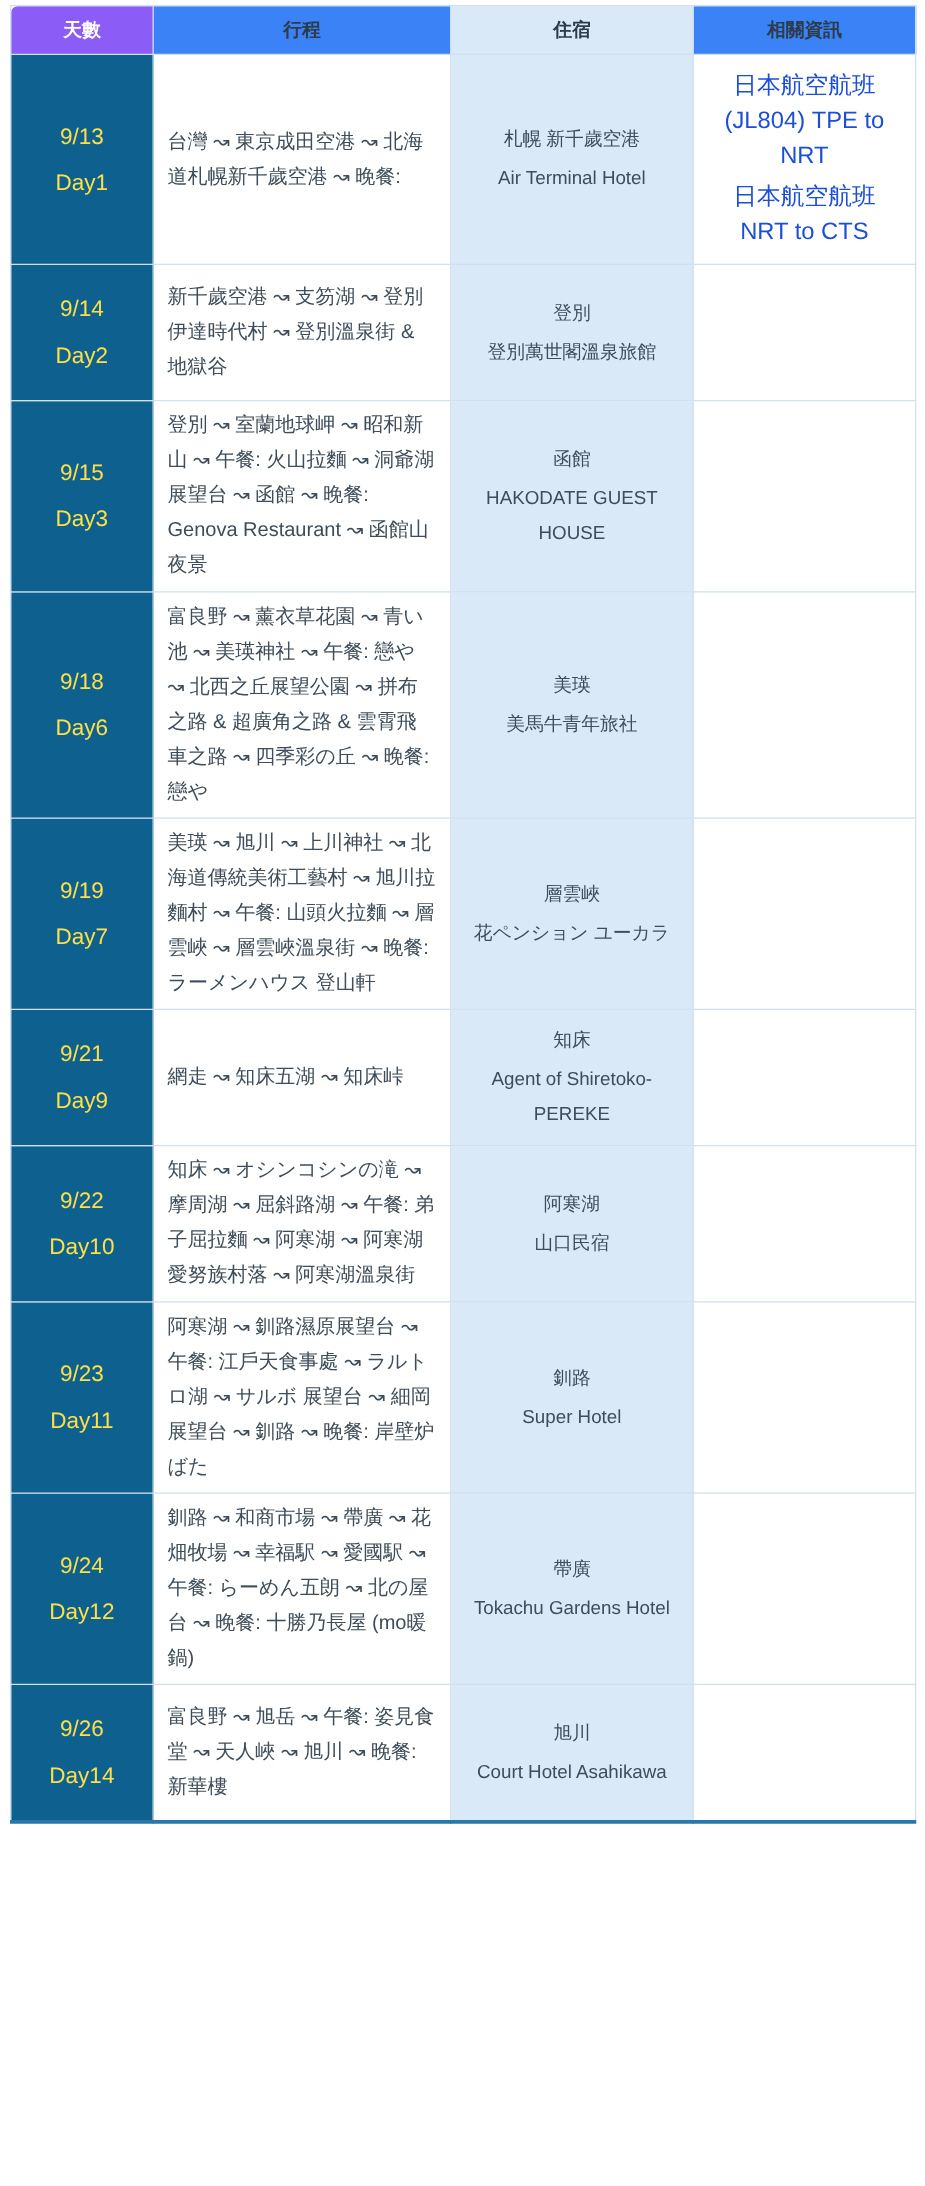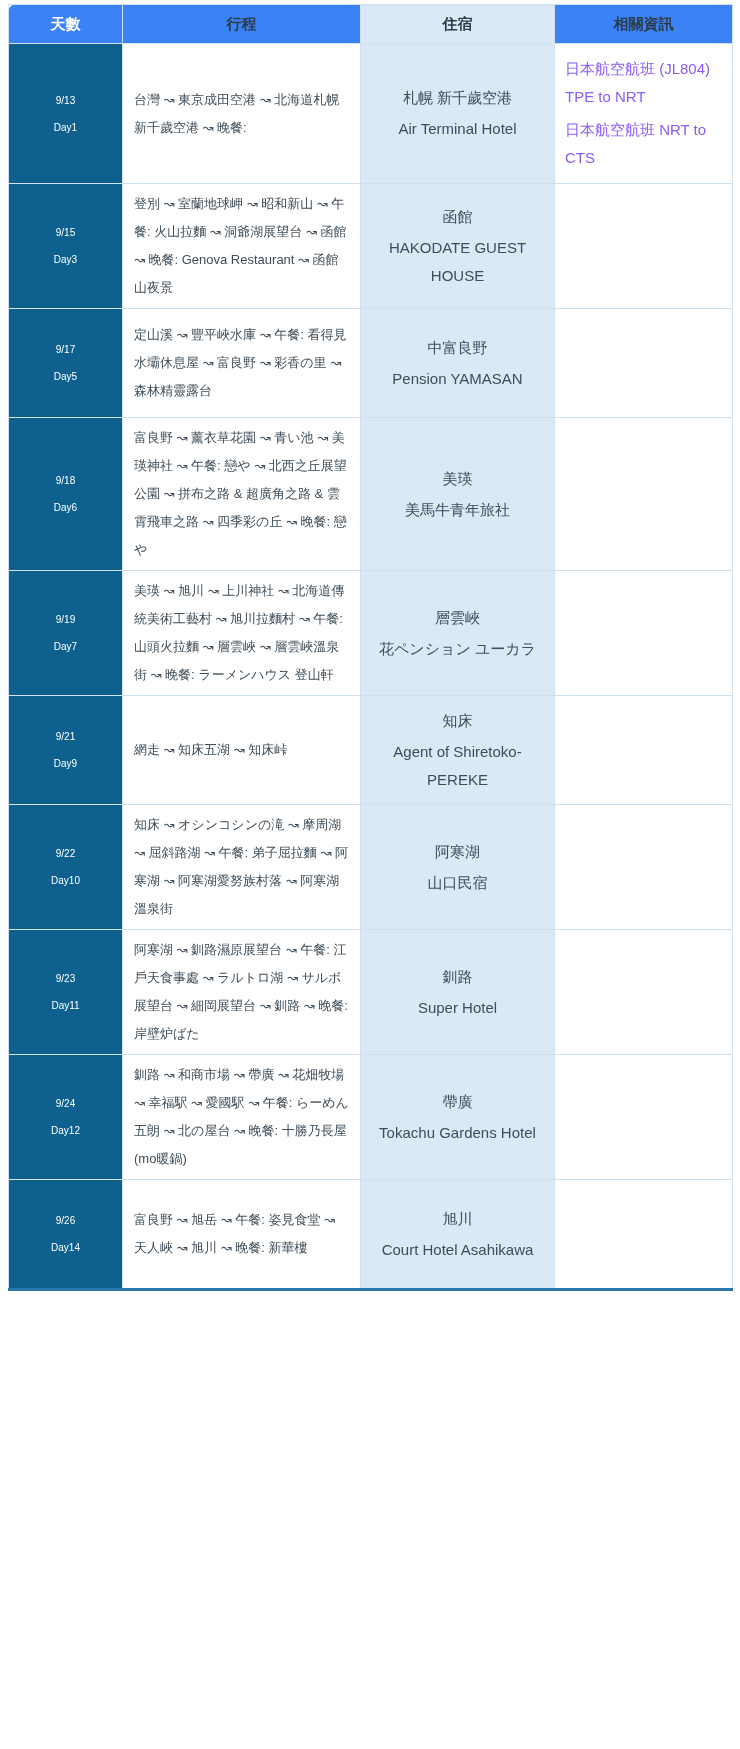--- a/index.html
+++ b/index.html
@@ -32,60 +32,60 @@
   thead th {
     height: 34px;
     font-size: 15px;
     font-weight: bold;
     color: #2d3c49;
     background: #3b82f6;
     text-align: center;
     padding: 2px 4px;
   }
   thead th.h-day {
-    background: #3b82f6;
+    background: #8b5cf6;
     color: #ffffff;
     border-top-left-radius: 5px;
   }
   thead th.h-stay { background: #d9e9f7; }
 
   tbody td { height: 96px; }
 
   td.day {
     background: #0e618f;
-    color: #ffffff;
-    text-align: center;
-    font-size: 10px;
+    color: #fde047;
+    text-align: center;
+    font-size: 18px;
     padding: 6px 0;
   }
   td.day .date-label { margin-bottom: 16px; }
 
   td.itin {
     padding: 6px 11px;
-    font-size: 13px;
+    font-size: 16px;
     line-height: 28px;
     color: #3e4d59;
     text-align: left;
   }
   td.stay {
     background: #d9e9f7;
     text-align: center;
     font-size: 15px;
     line-height: 28px;
     color: #3e4d59;
     padding: 6px 8px;
   }
   td.stay p { margin: 3px 0; }
 
   td.info {
     padding: 6px 10px;
-    text-align: left;
-    font-size: 15px;
+    text-align: center;
+    font-size: 19px;
     line-height: 28px;
-    color: #8b5cf6;
+    color: #1d4ed8;
   }
   td.info p { margin: 5px 0; }
 </style>
 </head>
 <body>
 
 <div class="wrap">
   <table class="itin-table">
     <colgroup>
       <col class="c-day">
@@ -114,43 +114,43 @@
             <p>札幌 新千歲空港</p>
             <p>Air Terminal Hotel</p>
           </td>
     <td class="info">
             <p>日本航空航班 (JL804) TPE to NRT</p>
             <p>日本航空航班 NRT to CTS</p>
           </td>
   </tr>
         <tr class="row">
     <td class="day">
+      <div class="date-label">9/14</div>
+      <div class="daynum-label">Day2</div>
+    </td>
+    <td class="itin">
+      <div>新千歲空港 ↝ 支笏湖 ↝ 登別伊達時代村 ↝ 登別溫泉街 &amp; 地獄谷</div>
+    </td>
+    <td class="stay">
+            <p>登別</p>
+            <p>登別萬世閣溫泉旅館</p>
+          </td>
+    <td class="info"></td>
+  </tr>
+        <tr class="row">
+    <td class="day">
       <div class="date-label">9/15</div>
       <div class="daynum-label">Day3</div>
     </td>
     <td class="itin">
       <div>登別 ↝ 室蘭地球岬 ↝ 昭和新山 ↝ 午餐: 火山拉麵 ↝ 洞爺湖展望台 ↝ 函館 ↝ 晚餐: Genova Restaurant ↝ 函館山夜景</div>
     </td>
     <td class="stay">
             <p>函館</p>
             <p>HAKODATE GUEST HOUSE</p>
-          </td>
-    <td class="info"></td>
-  </tr>
-        <tr class="row">
-    <td class="day">
-      <div class="date-label">9/17</div>
-      <div class="daynum-label">Day5</div>
-    </td>
-    <td class="itin">
-      <div>定山溪 ↝ 豐平峽水庫 ↝ 午餐: 看得見水壩休息屋 ↝ 富良野 ↝ 彩香の里 ↝ 森林精靈露台</div>
-    </td>
-    <td class="stay">
-            <p>中富良野</p>
-            <p>Pension YAMASAN</p>
           </td>
     <td class="info"></td>
   </tr>
         <tr class="row">
     <td class="day">
       <div class="date-label">9/18</div>
       <div class="daynum-label">Day6</div>
     </td>
     <td class="itin">
       <div>富良野 ↝ 薰衣草花園 ↝ 青い池 ↝ 美瑛神社 ↝ 午餐: 戀や ↝ 北西之丘展望公園 ↝ 拼布之路 &amp; 超廣角之路 &amp; 雲霄飛車之路 ↝ 四季彩の丘 ↝ 晚餐: 戀や</div>

